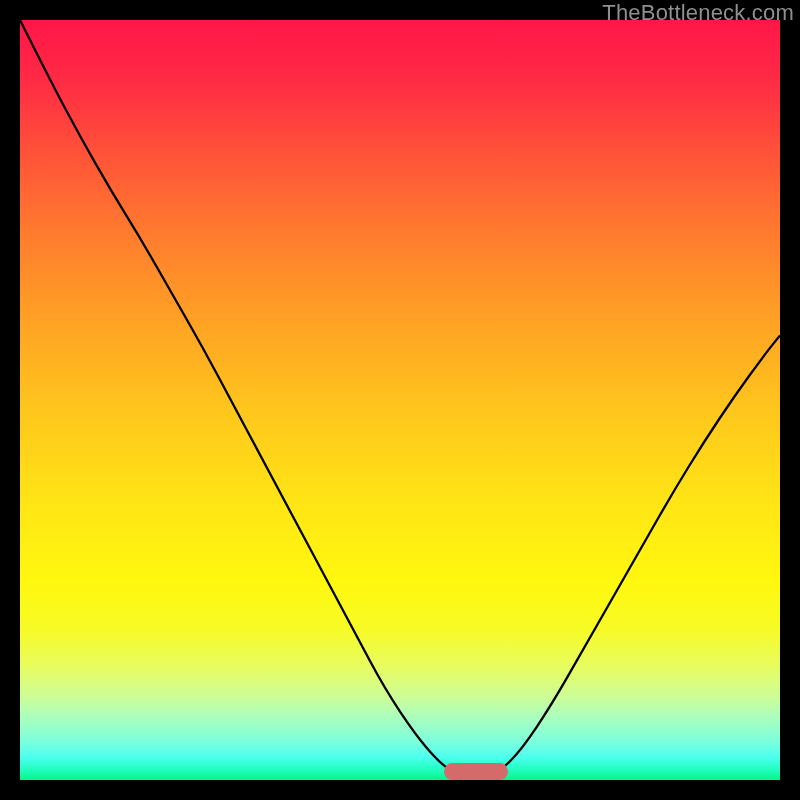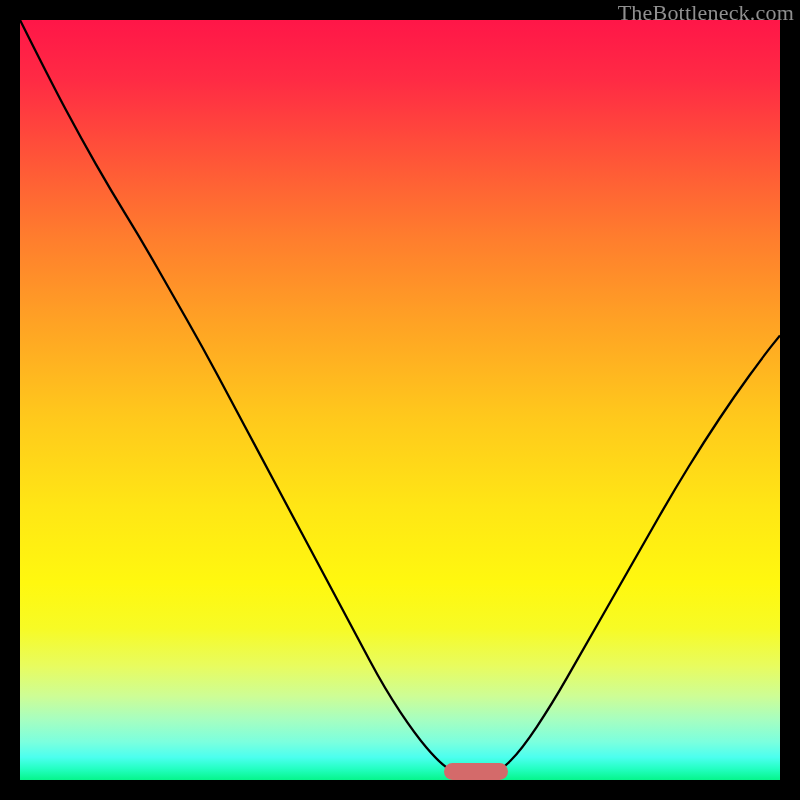--- a/index.html
+++ b/index.html
@@ -9,21 +9,20 @@
     height: 800px;
     background: #000;
     overflow: hidden;
     font-family: Arial, Helvetica, sans-serif;
   }
   .frame {
     position: relative;
     width: 800px;
     height: 800px;
     background: #000;
-    font-family: Liberation Serif, serif;
   }
   .plot {
     position: absolute;
     left: 20px;
     top: 20px;
     width: 760px;
     height: 760px;
     background: linear-gradient(
       to bottom,
       #ff1648 0%,

